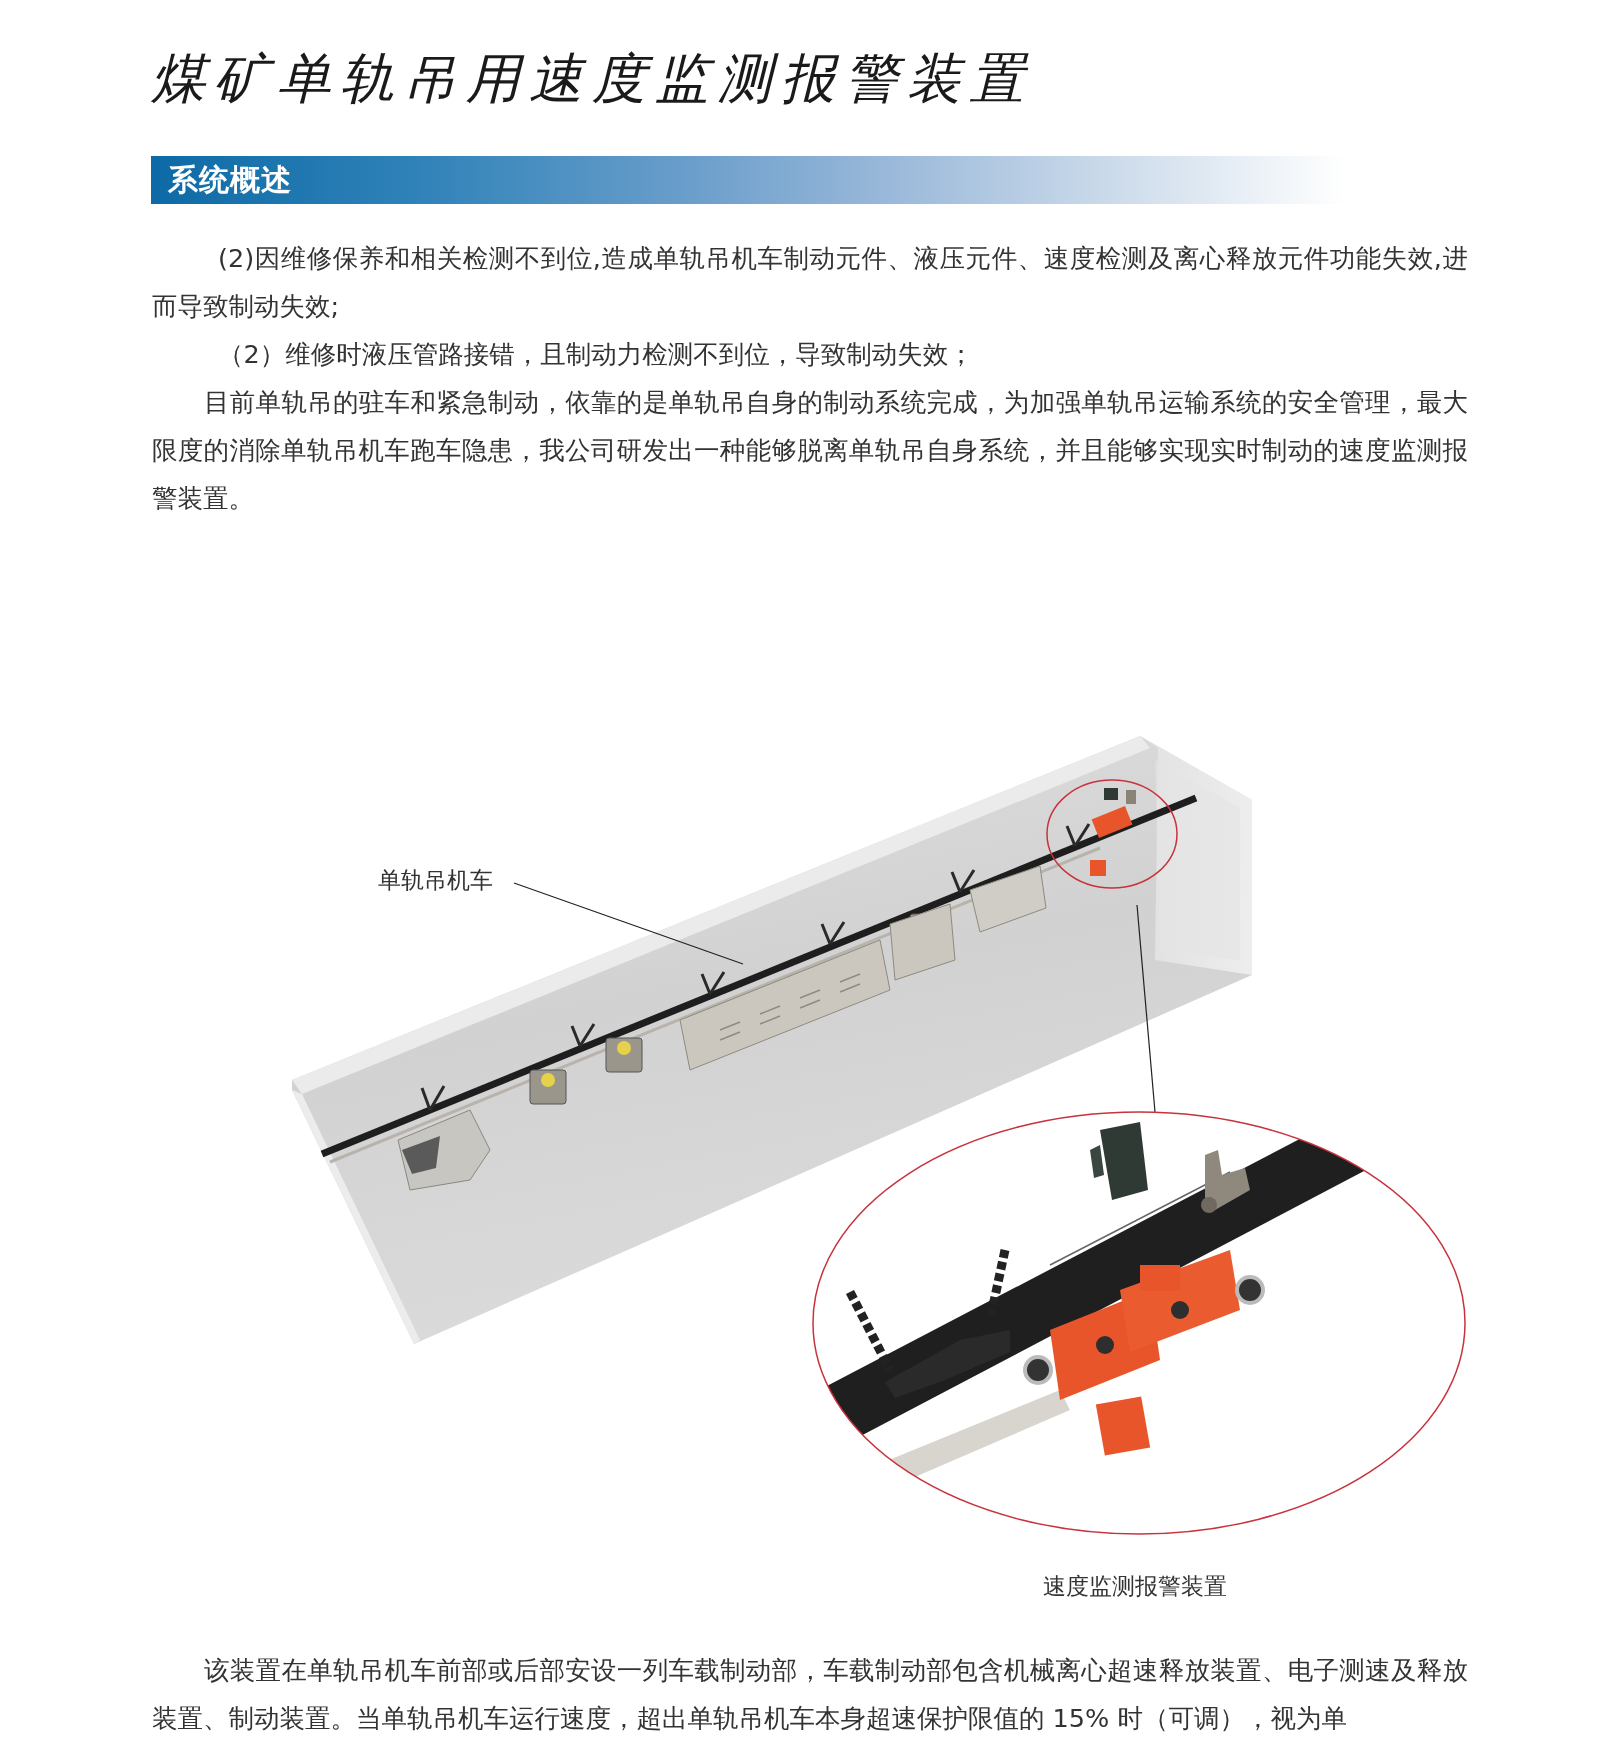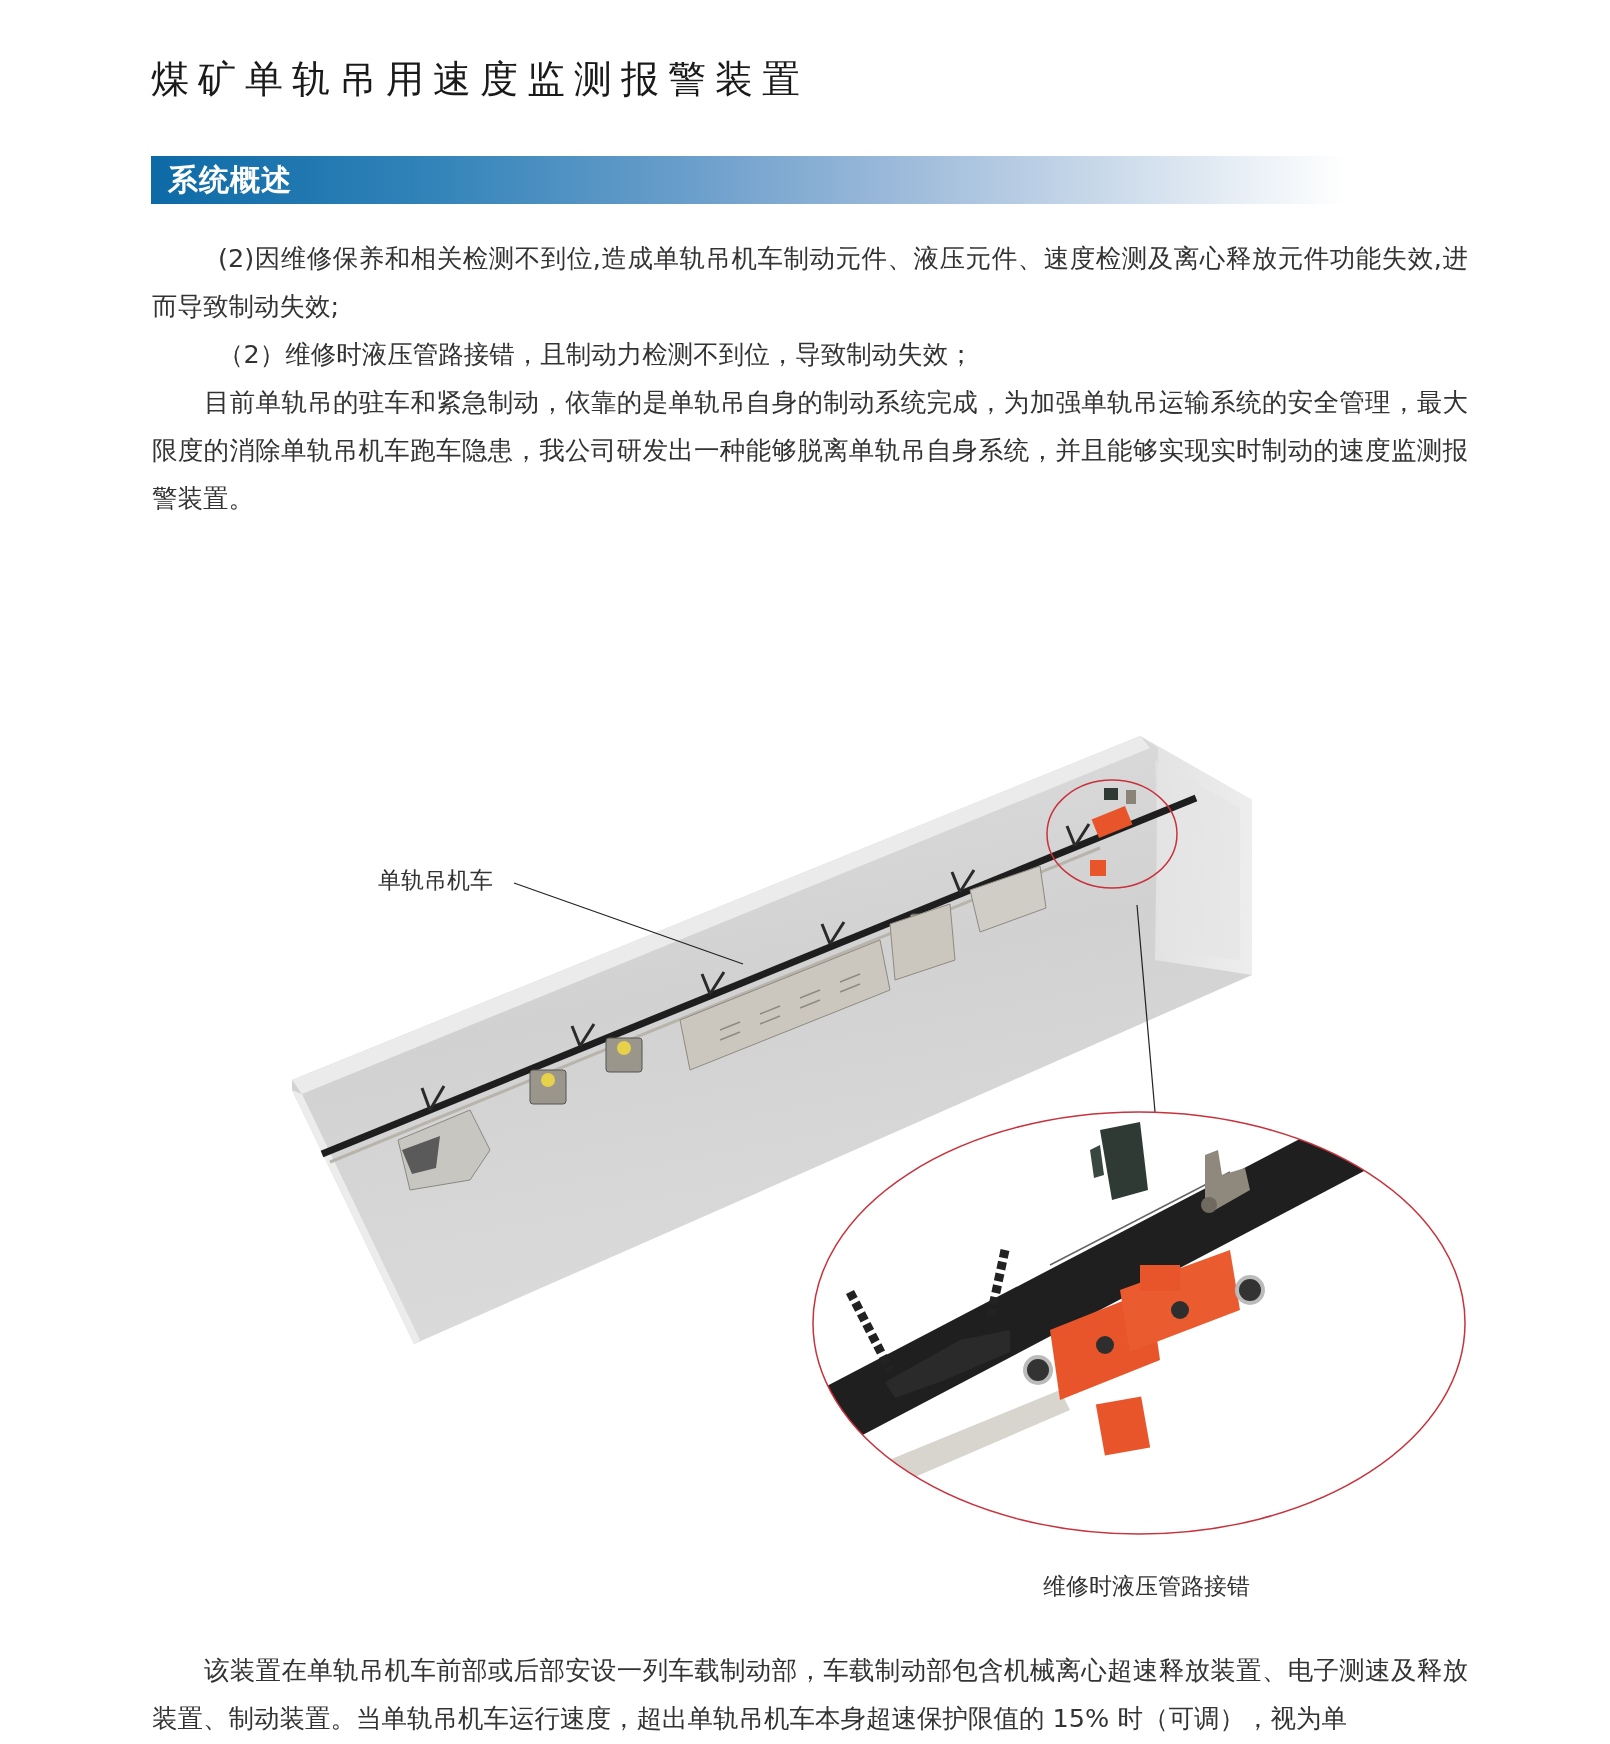--- a/index.html
+++ b/index.html
@@ -1,19 +1,19 @@
 <!DOCTYPE html>
 <html><head>
 <meta charset="utf-8">
 <style>
   html, body { margin: 0; padding: 0; background: #ffffff; }
   body { width: 1610px; height: 1744px; position: relative; overflow: hidden;
          font-family: "DejaVu Sans", "Liberation Sans", sans-serif; color: #333333; }
-  .title { position: absolute; left: 151px; top: 44px; font-size: 38px; letter-spacing: 9px;
-           color: #1a1a1a; font-weight: normal; margin: 0; line-height: 70px; white-space: nowrap; }
+  .title { position: absolute; left: 151px; top: 44px; font-size: 54px; letter-spacing: 9px;
+           color: #1a1a1a; font-weight: normal; margin: 0; line-height: 70px; white-space: nowrap; font-style: italic; }
   .banner { position: absolute; left: 151px; top: 156px; width: 1195px; height: 48px;
             background: linear-gradient(to right, #0d6aa6 0%, #2f82b8 22%, #6a9ecb 45%, #9bb9da 62%, #c5d6e8 78%, #ffffff 100%); }
   .banner-text { position: absolute; left: 17px; top: 5px; font-size: 30px; font-weight: bold; color: #ffffff;
                  line-height: 38px; letter-spacing: 1px; text-align: right; }
   .body-text { position: absolute; left: 152px; width: 1316px; font-size: 25.5px; line-height: 48px;
                color: #333333; margin: 0; }
   .body-text p { margin: 0; text-align: justify; text-align-last: left; }
   .indent { text-indent: 52px; }
   .indent-list { text-indent: 66px; }
   .figure { position: absolute; left: 0; top: 700px; width: 1610px; height: 900px; text-align: right; }
@@ -144,18 +144,18 @@
         <polygon points="1090,1150 1100,1145 1104,1175 1094,1178" fill="#3a4640"></polygon>
 
         <path d="M1205,1155 L1218,1150 L1222,1175 L1245,1168 L1250,1190 L1215,1210 L1205,1200 Z" fill="#8f887c"></path>
         <circle cx="1209" cy="1205" r="8" fill="#6f695f"></circle>
       </g>
       <ellipse cx="1139" cy="1323" rx="326" ry="211" fill="none" stroke="#c8323c" stroke-width="1.5"></ellipse>
     </g>
   </svg>
 
   <span class="fig-label" style="left: 378px; top: 165px;">单轨吊机车</span>
-  <span class="fig-label" style="left: 1043px; top: 871px;">维修时液压管路接错</span>
+  <span class="fig-label" style="left: 1043px; top: 871px;">速度监测报警装置</span>
 </div>
 
 <div class="body-text" style="top: 1646px;">
   <p class="indent">该装置在单轨吊机车前部或后部安设一列车载制动部，车载制动部包含机械离心超速释放装置、电子测速及释放装置、制动装置。当单轨吊机车运行速度，超出单轨吊机车本身超速保护限值的 15% 时（可调），视为单</p>
 </div>
 
 </body></html>

